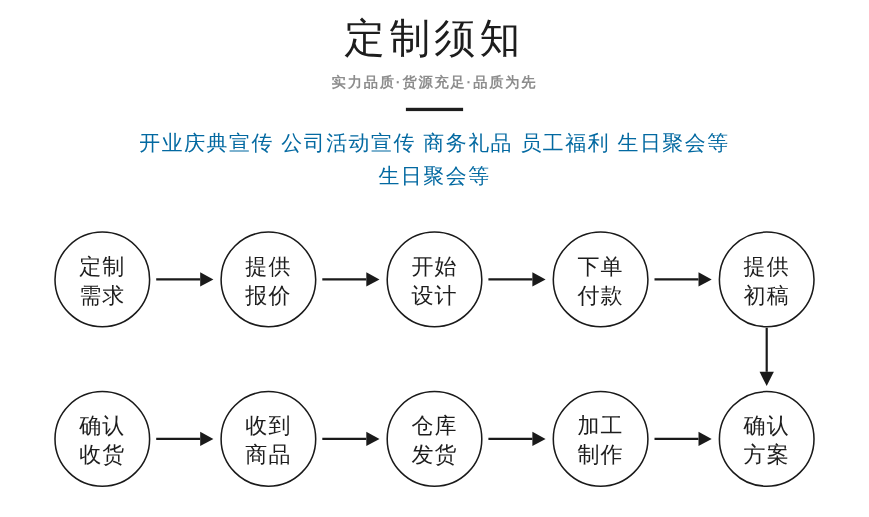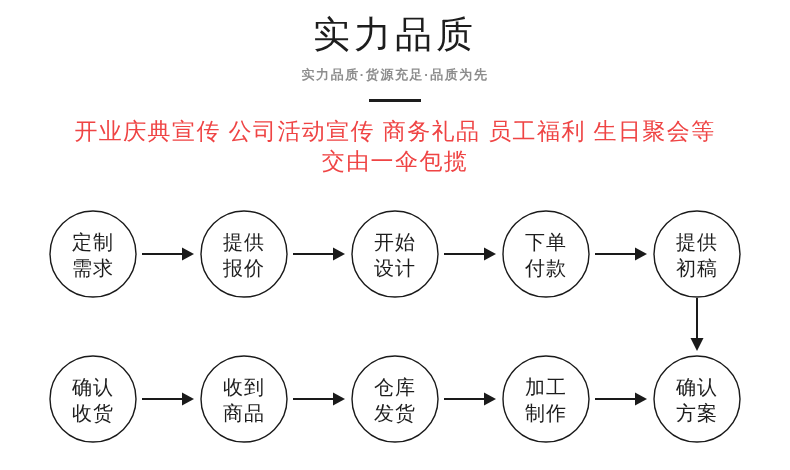--- a/index.html
+++ b/index.html
@@ -62,24 +62,24 @@
 
   
   .intro {
     position: absolute;
     left: 0;
     top: 116px;
     width: 790px;
     text-align: center;
   }
   .intro-line {
-    font-size: 23px;
+    font-size: 19px;
     letter-spacing: 1.4px;
     line-height: 30px;
-    color: #ef4444;
+    color: #0369a1;
     white-space: nowrap;
   }
 
   
   .flow {
     position: absolute;
     left: 0;
     top: 0;
     width: 682px;
     height: 470px;
@@ -107,30 +107,30 @@
   .conn-head {
     fill: #1a1a1a;
   }
 </style>
 </head>
 <body>
 
 <div class="page">
 
   <div class="header">
-    <h1 class="page-title">实力品质</h1>
+    <h1 class="page-title">定制须知</h1>
     <div class="page-subtitle">实力品质·货源充足·品质为先</div>
     <div class="divider-wrap">
       <span class="divider"></span>
     </div>
   </div>
 
   <div class="intro">
     <div class="intro-line">开业庆典宣传 公司活动宣传 商务礼品 员工福利 生日聚会等</div>
-    <div class="intro-line">交由一伞包揽</div>
+    <div class="intro-line">生日聚会等</div>
   </div>
 
   <div class="flow">
     <svg width="790" height="470" viewBox="0 0 790 470" xmlns="http://www.w3.org/2000/svg">
 
       <g>
         <line class="conn-line" x1="142" y1="254" x2="182" y2="254"></line>
         <polygon class="conn-head" points="182,247.5 194,254 182,260.5"></polygon>
       </g>
       <g>

